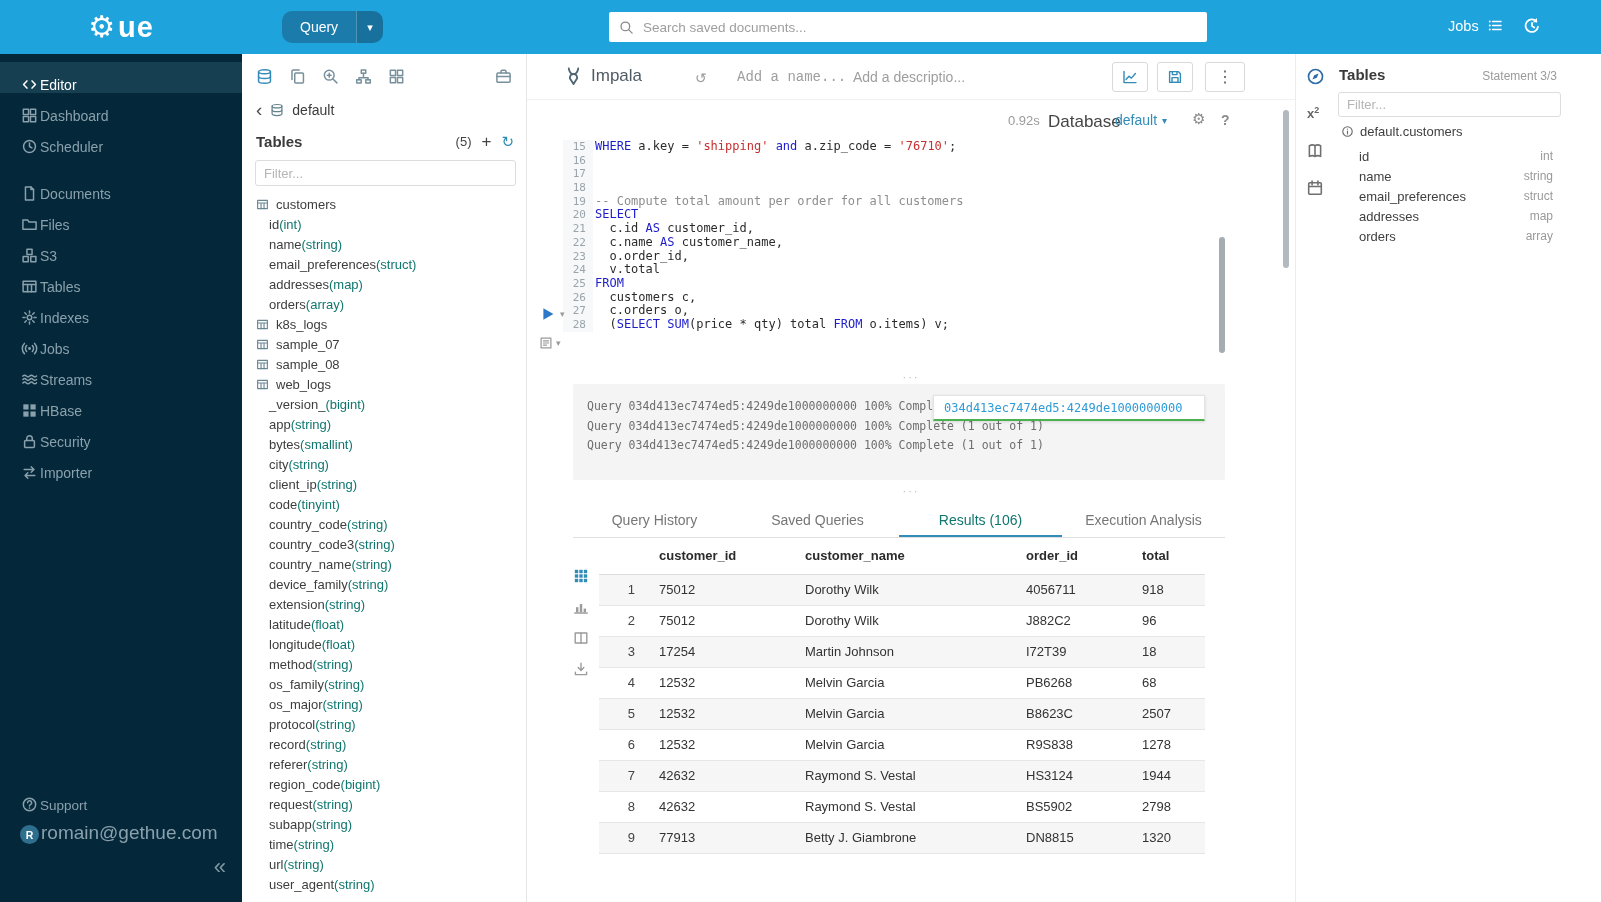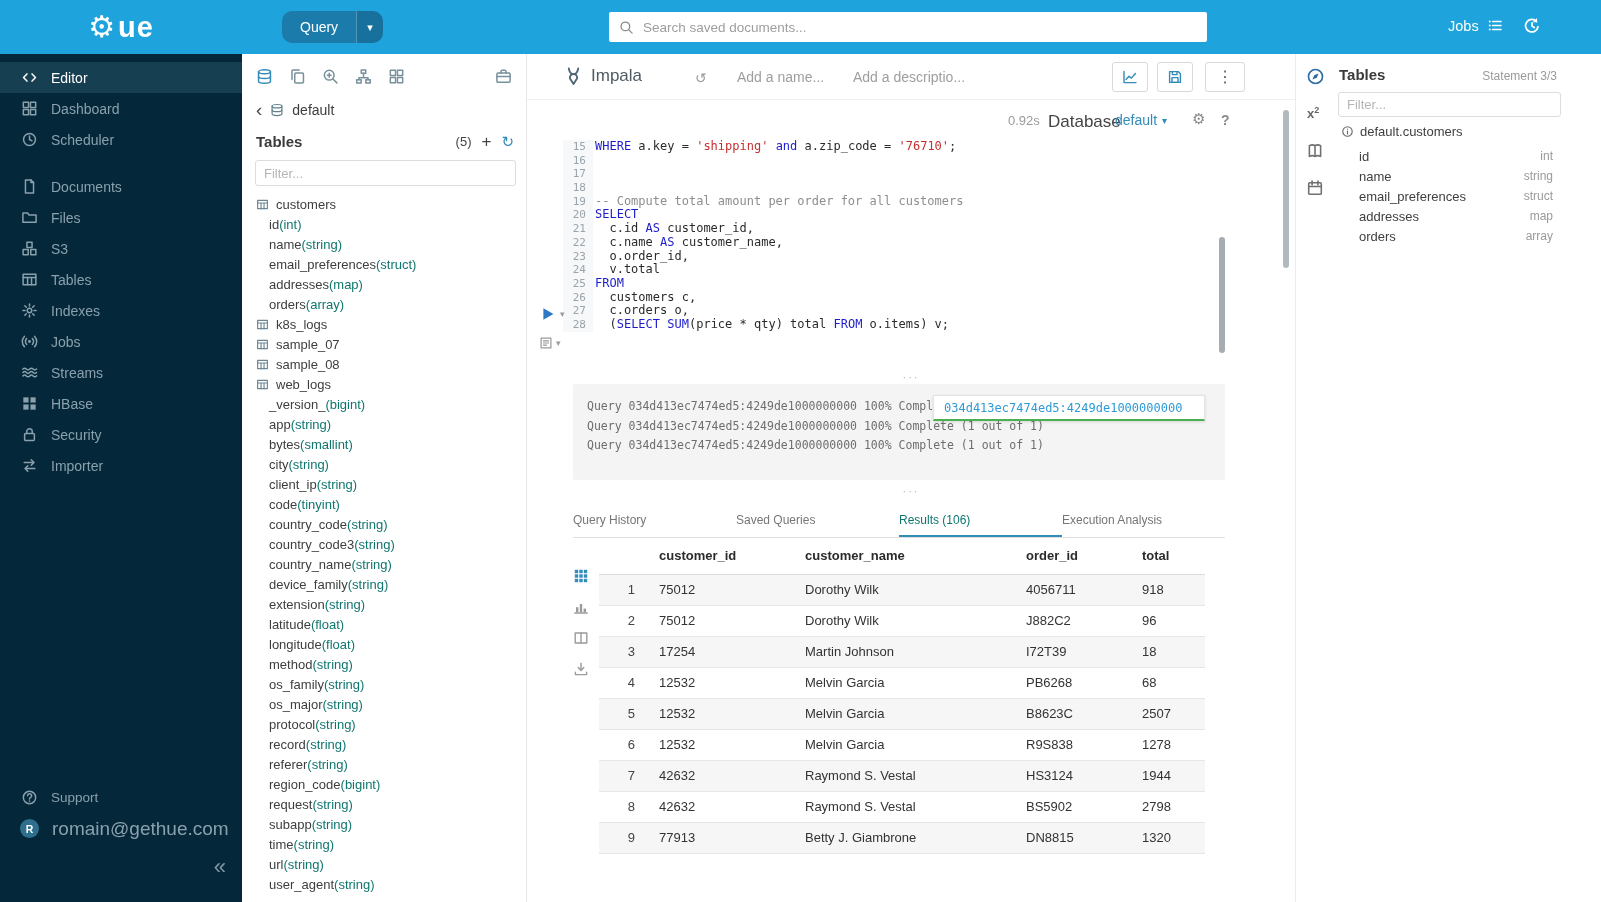--- a/index.html
+++ b/index.html
@@ -19,21 +19,21 @@
   .search-box .ic{width:15px;height:15px;color:#8b8b8b}
   .search-box input{border:none;outline:none;flex:1;font-size:13.5px;color:#444;font-family:inherit;background:transparent}
   .search-box input::placeholder{color:#9e9e9e}
   .jobs-link{position:absolute;left:1448px;top:17px;display:flex;align-items:center;gap:8px;color:#fff;font-size:14.5px;cursor:pointer}
   .jobs-link .ic{width:17px;height:17px;color:#fff}
   .top-history{position:absolute;left:1522px;top:16px;width:20px;height:20px;color:#fff;cursor:pointer}
 
   
   .sidebar{position:absolute;left:0;top:54px;width:242px;bottom:0;background:var(--sidebar)}
   #nav-items{padding-top:8px}
-  .nav-item{height:31px;display:flex;align-items:center;padding-left:21px;gap:13px;color:#8aa0ac;font-size:14px;cursor:pointer}
+  .nav-item{height:31px;display:flex;align-items:flex-end;padding-left:21px;gap:2px;color:#8aa0ac;font-size:14px;cursor:pointer}
   .nav-item.gap{margin-top:16px}
   .nav-item.active{background:var(--sidebar_active);color:#fff}
   .nav-item .nic{width:17px;height:17px}
   .nav-bottom{position:absolute;left:0;right:0;bottom:58px}
   .avatar{width:19px;height:19px;border-radius:50%;background:#2e6f8e;color:#fff;font-size:10.5px;font-weight:bold;display:flex;align-items:center;justify-content:center;margin-left:-1px}
   .collapse-btn{position:absolute;right:16px;bottom:24px;color:#7f96a1;font-size:22px;line-height:1;cursor:pointer}
 
   
   .assist{position:absolute;left:242px;top:54px;width:285px;bottom:0;background:#fff;border-right:1px solid #e6e6e6}
   .assist-icons{display:flex;align-items:center;gap:16px;padding:14px 14px 10px 14px}
@@ -55,21 +55,21 @@
   .tree-table .tic{width:13px;height:13px;color:#6a8693}
   .tree-col{height:20px;display:flex;align-items:center;padding-left:13px;font-size:13px;color:#3d3d3d;cursor:pointer}
   .tree-col .ctype{color:#0f766e;}
 
   
   .main{position:absolute;left:527px;top:54px;right:306px;bottom:0;background:#fff}
   .ed-header{position:absolute;left:0;top:0;right:0;height:46px;border-bottom:1px solid #f1f1f1}
   .imp-ic{position:absolute;left:36px;top:12px;width:21px;height:21px;color:#4d6570}
   .imp-title{position:absolute;left:64px;top:12px;font-size:17px;color:#4f5b63}
   .imp-reload{position:absolute;left:168px;top:16px;font-size:14px;color:#9b9b9b;cursor:pointer}
-  .name-inp{position:absolute;left:210px;top:11px;width:110px;height:24px;border:none;outline:none;font-size:14px;color:#444;font-family:Liberation Sans, sans-serif}
+  .name-inp{position:absolute;left:210px;top:11px;width:110px;height:24px;border:none;outline:none;font-size:14px;color:#444;font-family:Liberation Mono, monospace}
   .desc-inp{position:absolute;left:326px;top:11px;width:116px;height:24px;border:none;outline:none;font-size:14px;color:#444;font-family:inherit}
   .name-inp::placeholder,.desc-inp::placeholder{color:#9e9e9e}
   .hbtn{position:absolute;top:8px;width:36px;height:30px;background:#fff;border:1px solid #d9d9d9;border-radius:3px;display:flex;align-items:center;justify-content:center;cursor:pointer;color:var(--accent)}
   .b-chart{left:585px}.b-save{left:630px}.b-more{left:678px;width:40px}
   .hbtn [data-icon]{width:16px;height:16px}
   .dots{font-size:16px;color:#55606a;line-height:1}
   .ed-toolbar{position:absolute;left:0;top:46px;right:0;height:40px}
   .duration{position:absolute;left:481px;top:13px;font-size:13px;color:#9b9b9b}
   .db-label{position:absolute;left:521px;top:12px;font-size:17px;color:#454545}
   .db-value{position:absolute;left:588px;top:12px;font-size:14px;color:var(--accent);cursor:pointer;display:flex;align-items:center;gap:5px}
@@ -89,21 +89,21 @@
   .gutter-icon [data-icon]{width:14px;height:14px}
   .gutter-icon .caret2{font-size:9px}
 
   .grip{position:absolute;left:0;right:0;text-align:center;color:#b9b9b9;font-size:11px;letter-spacing:2px;height:10px;line-height:10px;cursor:row-resize}
   .grip-top{top:318px}.grip-bottom{top:432px}
   .logs{position:absolute;left:46px;right:70px;top:330px;height:96px;background:#f4f4f4;border-radius:2px;padding:13px 14px;font-family:"DejaVu Sans Mono",monospace;font-size:11.5px;color:#6e6e6e}
   .log-line{height:19.5px;line-height:19.5px;white-space:pre;overflow:hidden}
   .log-popup{position:absolute;left:406px;top:341px;width:272px;height:26px;background:#fff;border:1px solid #e3e3e3;border-bottom:2px solid var(--success);box-shadow:0 1px 3px rgba(0,0,0,.12);display:flex;align-items:center;padding:0 10px;font-family:"DejaVu Sans Mono",monospace;font-size:12px;color:var(--link);cursor:pointer;white-space:nowrap;overflow:hidden}
 
   .tabs{position:absolute;left:46px;right:70px;top:450px;height:34px;display:flex;border-bottom:1px solid #e0e0e0}
-  .tab{flex:1;line-height:32px;font-size:12px;color:#767676;cursor:pointer}
+  .tab{flex:1;text-align:center;line-height:32px;font-size:14px;color:#767676;cursor:pointer}
   .tab.active{color:#0f766e;border-bottom:2px solid var(--accent)}
 
   .results-zone{position:absolute;left:0;right:0;top:484px;bottom:0;overflow:hidden}
   .ricons{position:absolute;left:46px;top:30px;width:26px}
   .ricon{width:16px;height:16px;color:#9b9b9b;cursor:pointer;margin-bottom:11px;position:relative}
   .ricon.active{color:var(--accent)}
   .rtable{position:absolute;left:72px;right:90px;top:0}
   table{border-collapse:collapse;width:100%;table-layout:fixed;font-size:13px;color:#333}
   th{font-weight:bold;text-align:left;height:36px;border-bottom:1px solid #dcdcdc;color:#2b2b2b}
   td{height:31px;border-bottom:1px solid #e6e6e6;overflow:hidden;white-space:nowrap}

